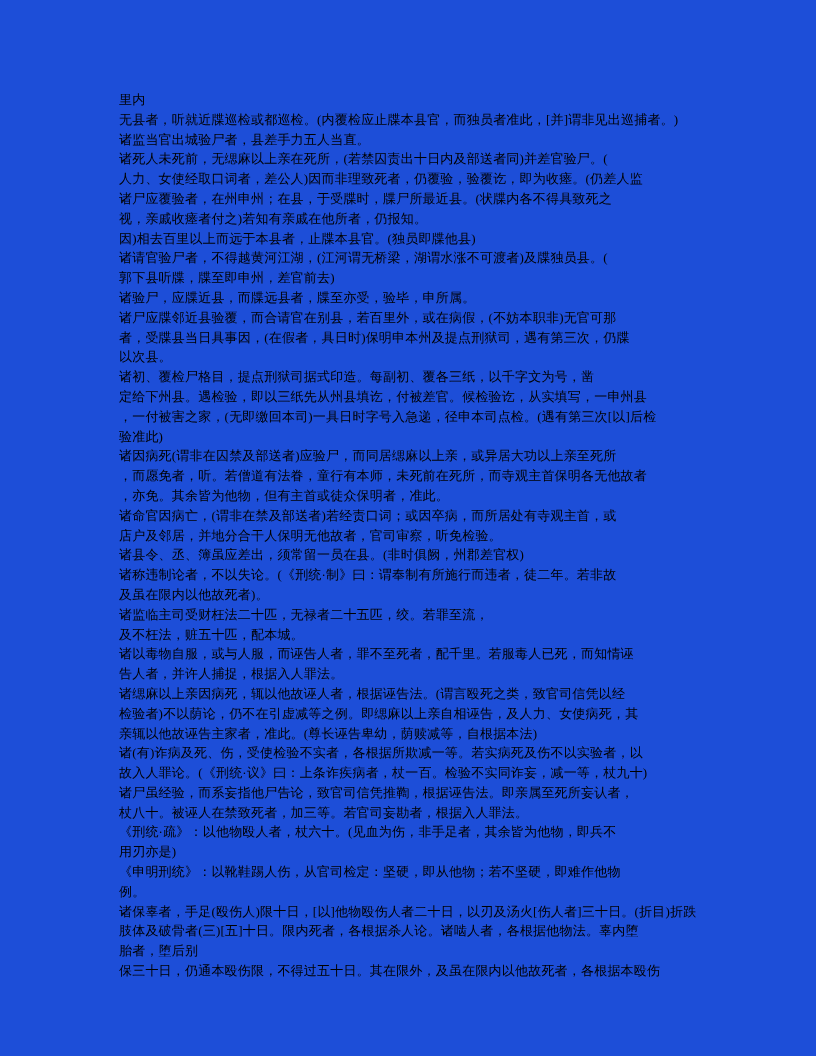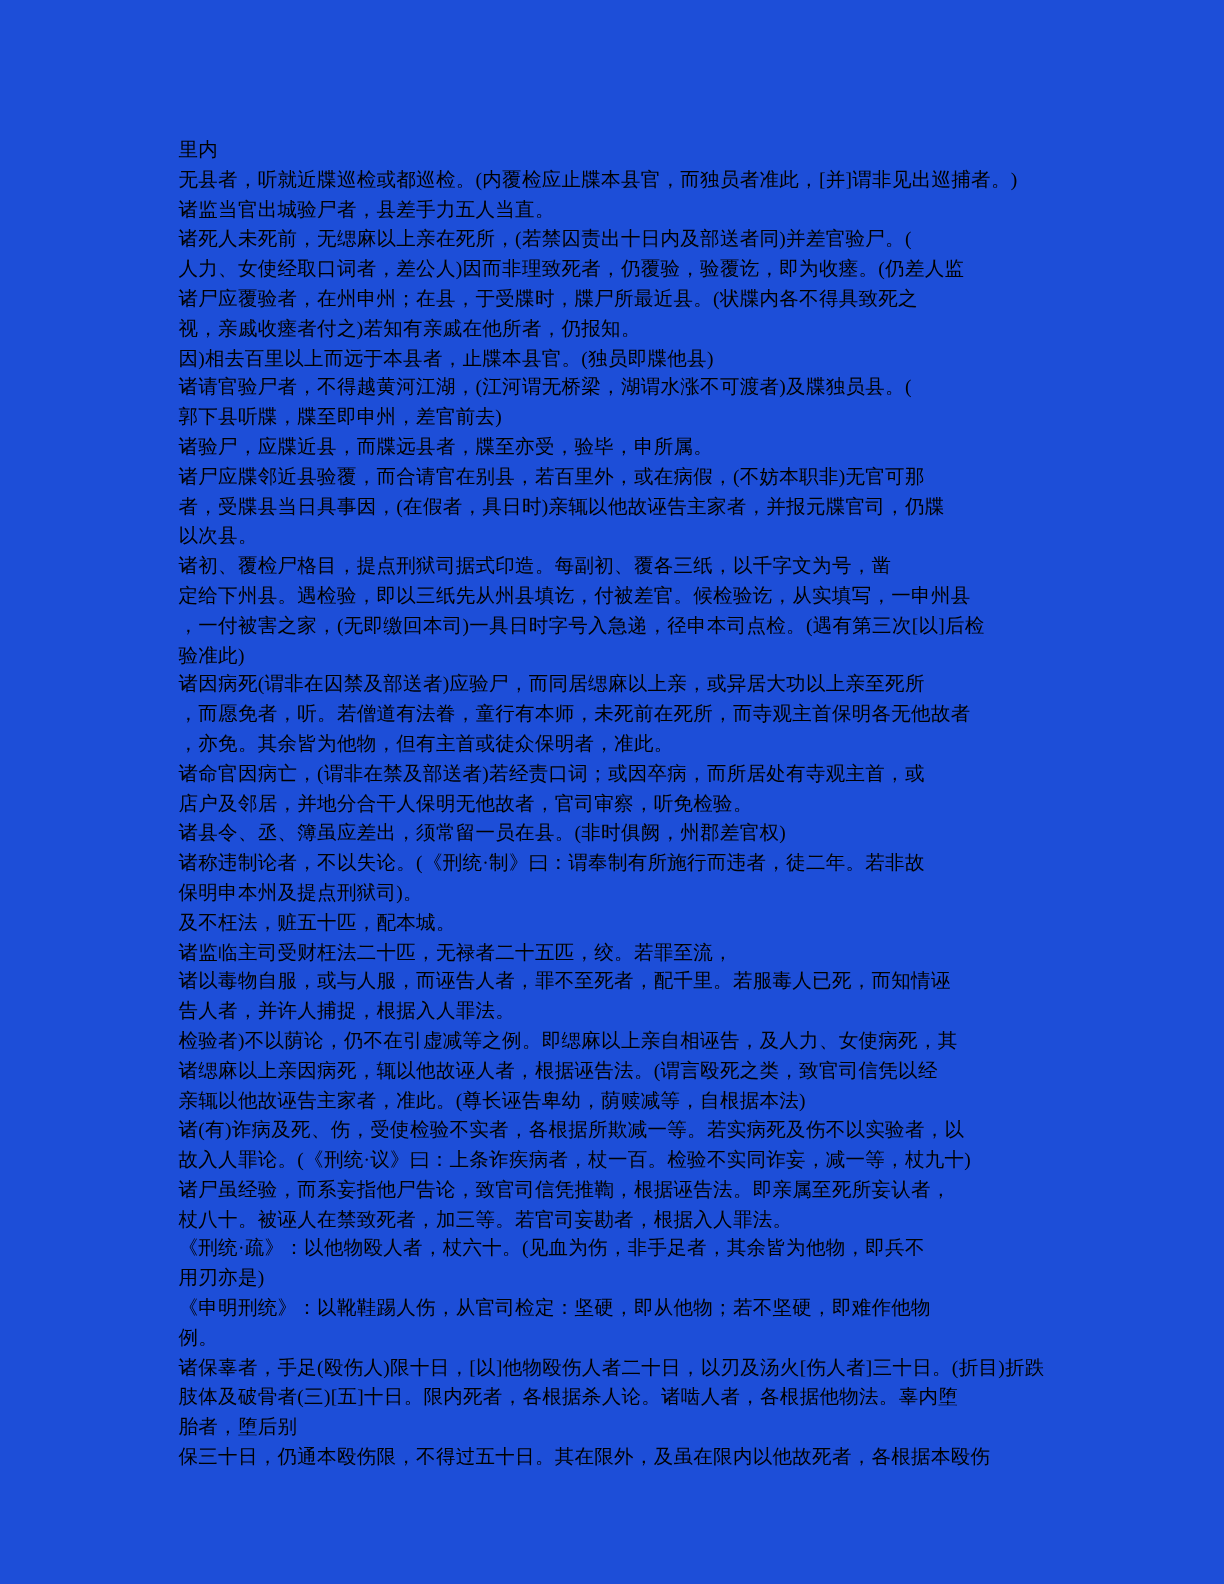--- a/index.html
+++ b/index.html
@@ -41,40 +41,40 @@
       <div class="doc-line">诸监当官出城验尸者，县差手力五人当直。</div>
       <div class="doc-line">诸死人未死前，无缌麻以上亲在死所，(若禁囚责出十日内及部送者同)并差官验尸。(</div>
       <div class="doc-line">人力、女使经取口词者，差公人)因而非理致死者，仍覆验，验覆讫，即为收瘗。(仍差人监</div>
       <div class="doc-line">诸尸应覆验者，在州申州；在县，于受牒时，牒尸所最近县。(状牒内各不得具致死之</div>
       <div class="doc-line">视，亲戚收瘗者付之)若知有亲戚在他所者，仍报知。</div>
       <div class="doc-line">因)相去百里以上而远于本县者，止牒本县官。(独员即牒他县)</div>
       <div class="doc-line">诸请官验尸者，不得越黄河江湖，(江河谓无桥梁，湖谓水涨不可渡者)及牒独员县。(</div>
       <div class="doc-line">郭下县听牒，牒至即申州，差官前去)</div>
       <div class="doc-line">诸验尸，应牒近县，而牒远县者，牒至亦受，验毕，申所属。</div>
       <div class="doc-line">诸尸应牒邻近县验覆，而合请官在别县，若百里外，或在病假，(不妨本职非)无官可那</div>
-      <div class="doc-line">者，受牒县当日具事因，(在假者，具日时)亲辄以他故诬告主家者，并报元牒官司，仍牒</div>
+      <div class="doc-line">者，受牒县当日具事因，(在假者，具日时)保明申本州及提点刑狱司，遇有第三次，仍牒</div>
       <div class="doc-line">以次县。</div>
       <div class="doc-line">诸初、覆检尸格目，提点刑狱司据式印造。每副初、覆各三纸，以千字文为号，凿</div>
       <div class="doc-line">定给下州县。遇检验，即以三纸先从州县填讫，付被差官。候检验讫，从实填写，一申州县</div>
       <div class="doc-line">，一付被害之家，(无即缴回本司)一具日时字号入急递，径申本司点检。(遇有第三次[以]后检</div>
       <div class="doc-line">验准此)</div>
       <div class="doc-line">诸因病死(谓非在囚禁及部送者)应验尸，而同居缌麻以上亲，或异居大功以上亲至死所</div>
       <div class="doc-line">，而愿免者，听。若僧道有法眷，童行有本师，未死前在死所，而寺观主首保明各无他故者</div>
       <div class="doc-line">，亦免。其余皆为他物，但有主首或徒众保明者，准此。</div>
       <div class="doc-line">诸命官因病亡，(谓非在禁及部送者)若经责口词；或因卒病，而所居处有寺观主首，或</div>
       <div class="doc-line">店户及邻居，并地分合干人保明无他故者，官司审察，听免检验。</div>
       <div class="doc-line">诸县令、丞、簿虽应差出，须常留一员在县。(非时俱阙，州郡差官权)</div>
       <div class="doc-line">诸称违制论者，不以失论。(《刑统·制》曰：谓奉制有所施行而违者，徒二年。若非故</div>
-      <div class="doc-line">保明申本州及提点刑狱司)。</div>
+      <div class="doc-line">及虽在限内以他故死者)。</div>
+      <div class="doc-line">诸监临主司受财枉法二十匹，无禄者二十五匹，绞。若罪至流，</div>
       <div class="doc-line">及不枉法，赃五十匹，配本城。</div>
-      <div class="doc-line">诸监临主司受财枉法二十匹，无禄者二十五匹，绞。若罪至流，</div>
       <div class="doc-line">诸以毒物自服，或与人服，而诬告人者，罪不至死者，配千里。若服毒人已死，而知情诬</div>
       <div class="doc-line">告人者，并许人捕捉，根据入人罪法。</div>
+      <div class="doc-line">诸缌麻以上亲因病死，辄以他故诬人者，根据诬告法。(谓言殴死之类，致官司信凭以经</div>
       <div class="doc-line">检验者)不以荫论，仍不在引虚减等之例。即缌麻以上亲自相诬告，及人力、女使病死，其</div>
-      <div class="doc-line">诸缌麻以上亲因病死，辄以他故诬人者，根据诬告法。(谓言殴死之类，致官司信凭以经</div>
       <div class="doc-line">亲辄以他故诬告主家者，准此。(尊长诬告卑幼，荫赎减等，自根据本法)</div>
       <div class="doc-line">诸(有)诈病及死、伤，受使检验不实者，各根据所欺减一等。若实病死及伤不以实验者，以</div>
       <div class="doc-line">故入人罪论。(《刑统·议》曰：上条诈疾病者，杖一百。检验不实同诈妄，减一等，杖九十)</div>
       <div class="doc-line">诸尸虽经验，而系妄指他尸告论，致官司信凭推鞫，根据诬告法。即亲属至死所妄认者，</div>
       <div class="doc-line">杖八十。被诬人在禁致死者，加三等。若官司妄勘者，根据入人罪法。</div>
       <div class="doc-line">《刑统·疏》：以他物殴人者，杖六十。(见血为伤，非手足者，其余皆为他物，即兵不</div>
       <div class="doc-line">用刃亦是)</div>
       <div class="doc-line">《申明刑统》：以靴鞋踢人伤，从官司检定：坚硬，即从他物；若不坚硬，即难作他物</div>
       <div class="doc-line">例。</div>
       <div class="doc-line">诸保辜者，手足(殴伤人)限十日，[以]他物殴伤人者二十日，以刃及汤火[伤人者]三十日。(折目)折跌</div>

